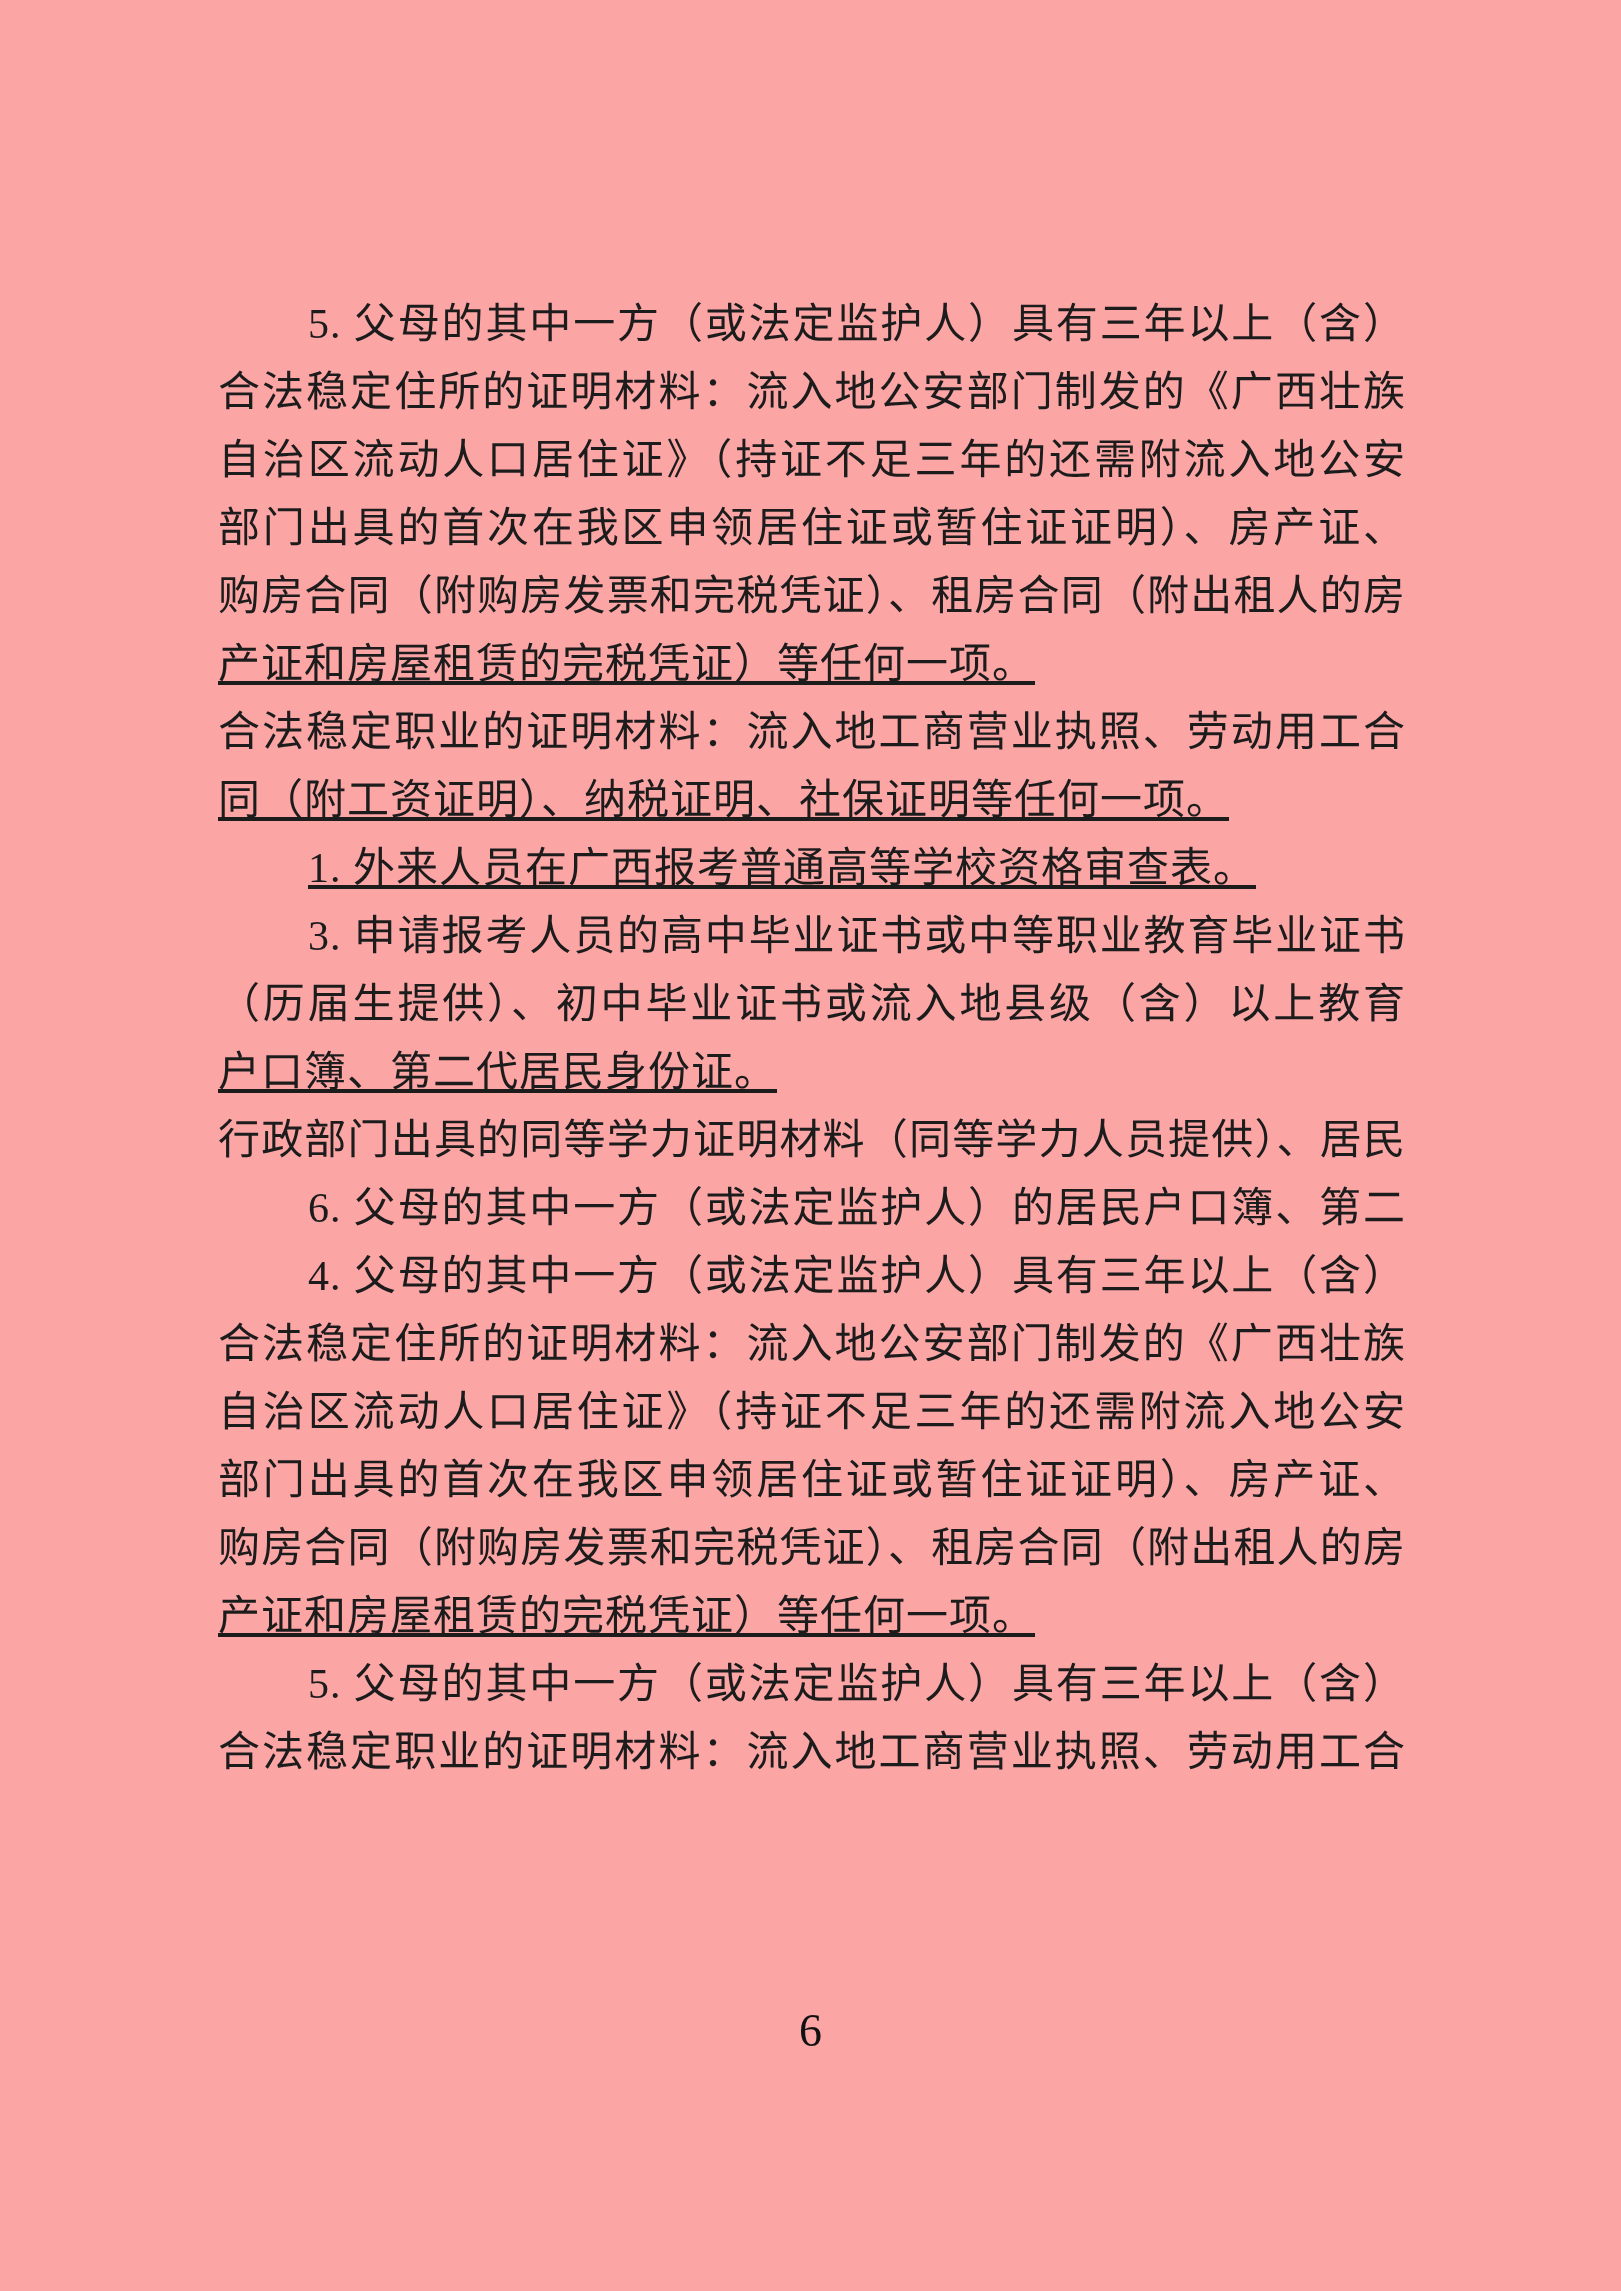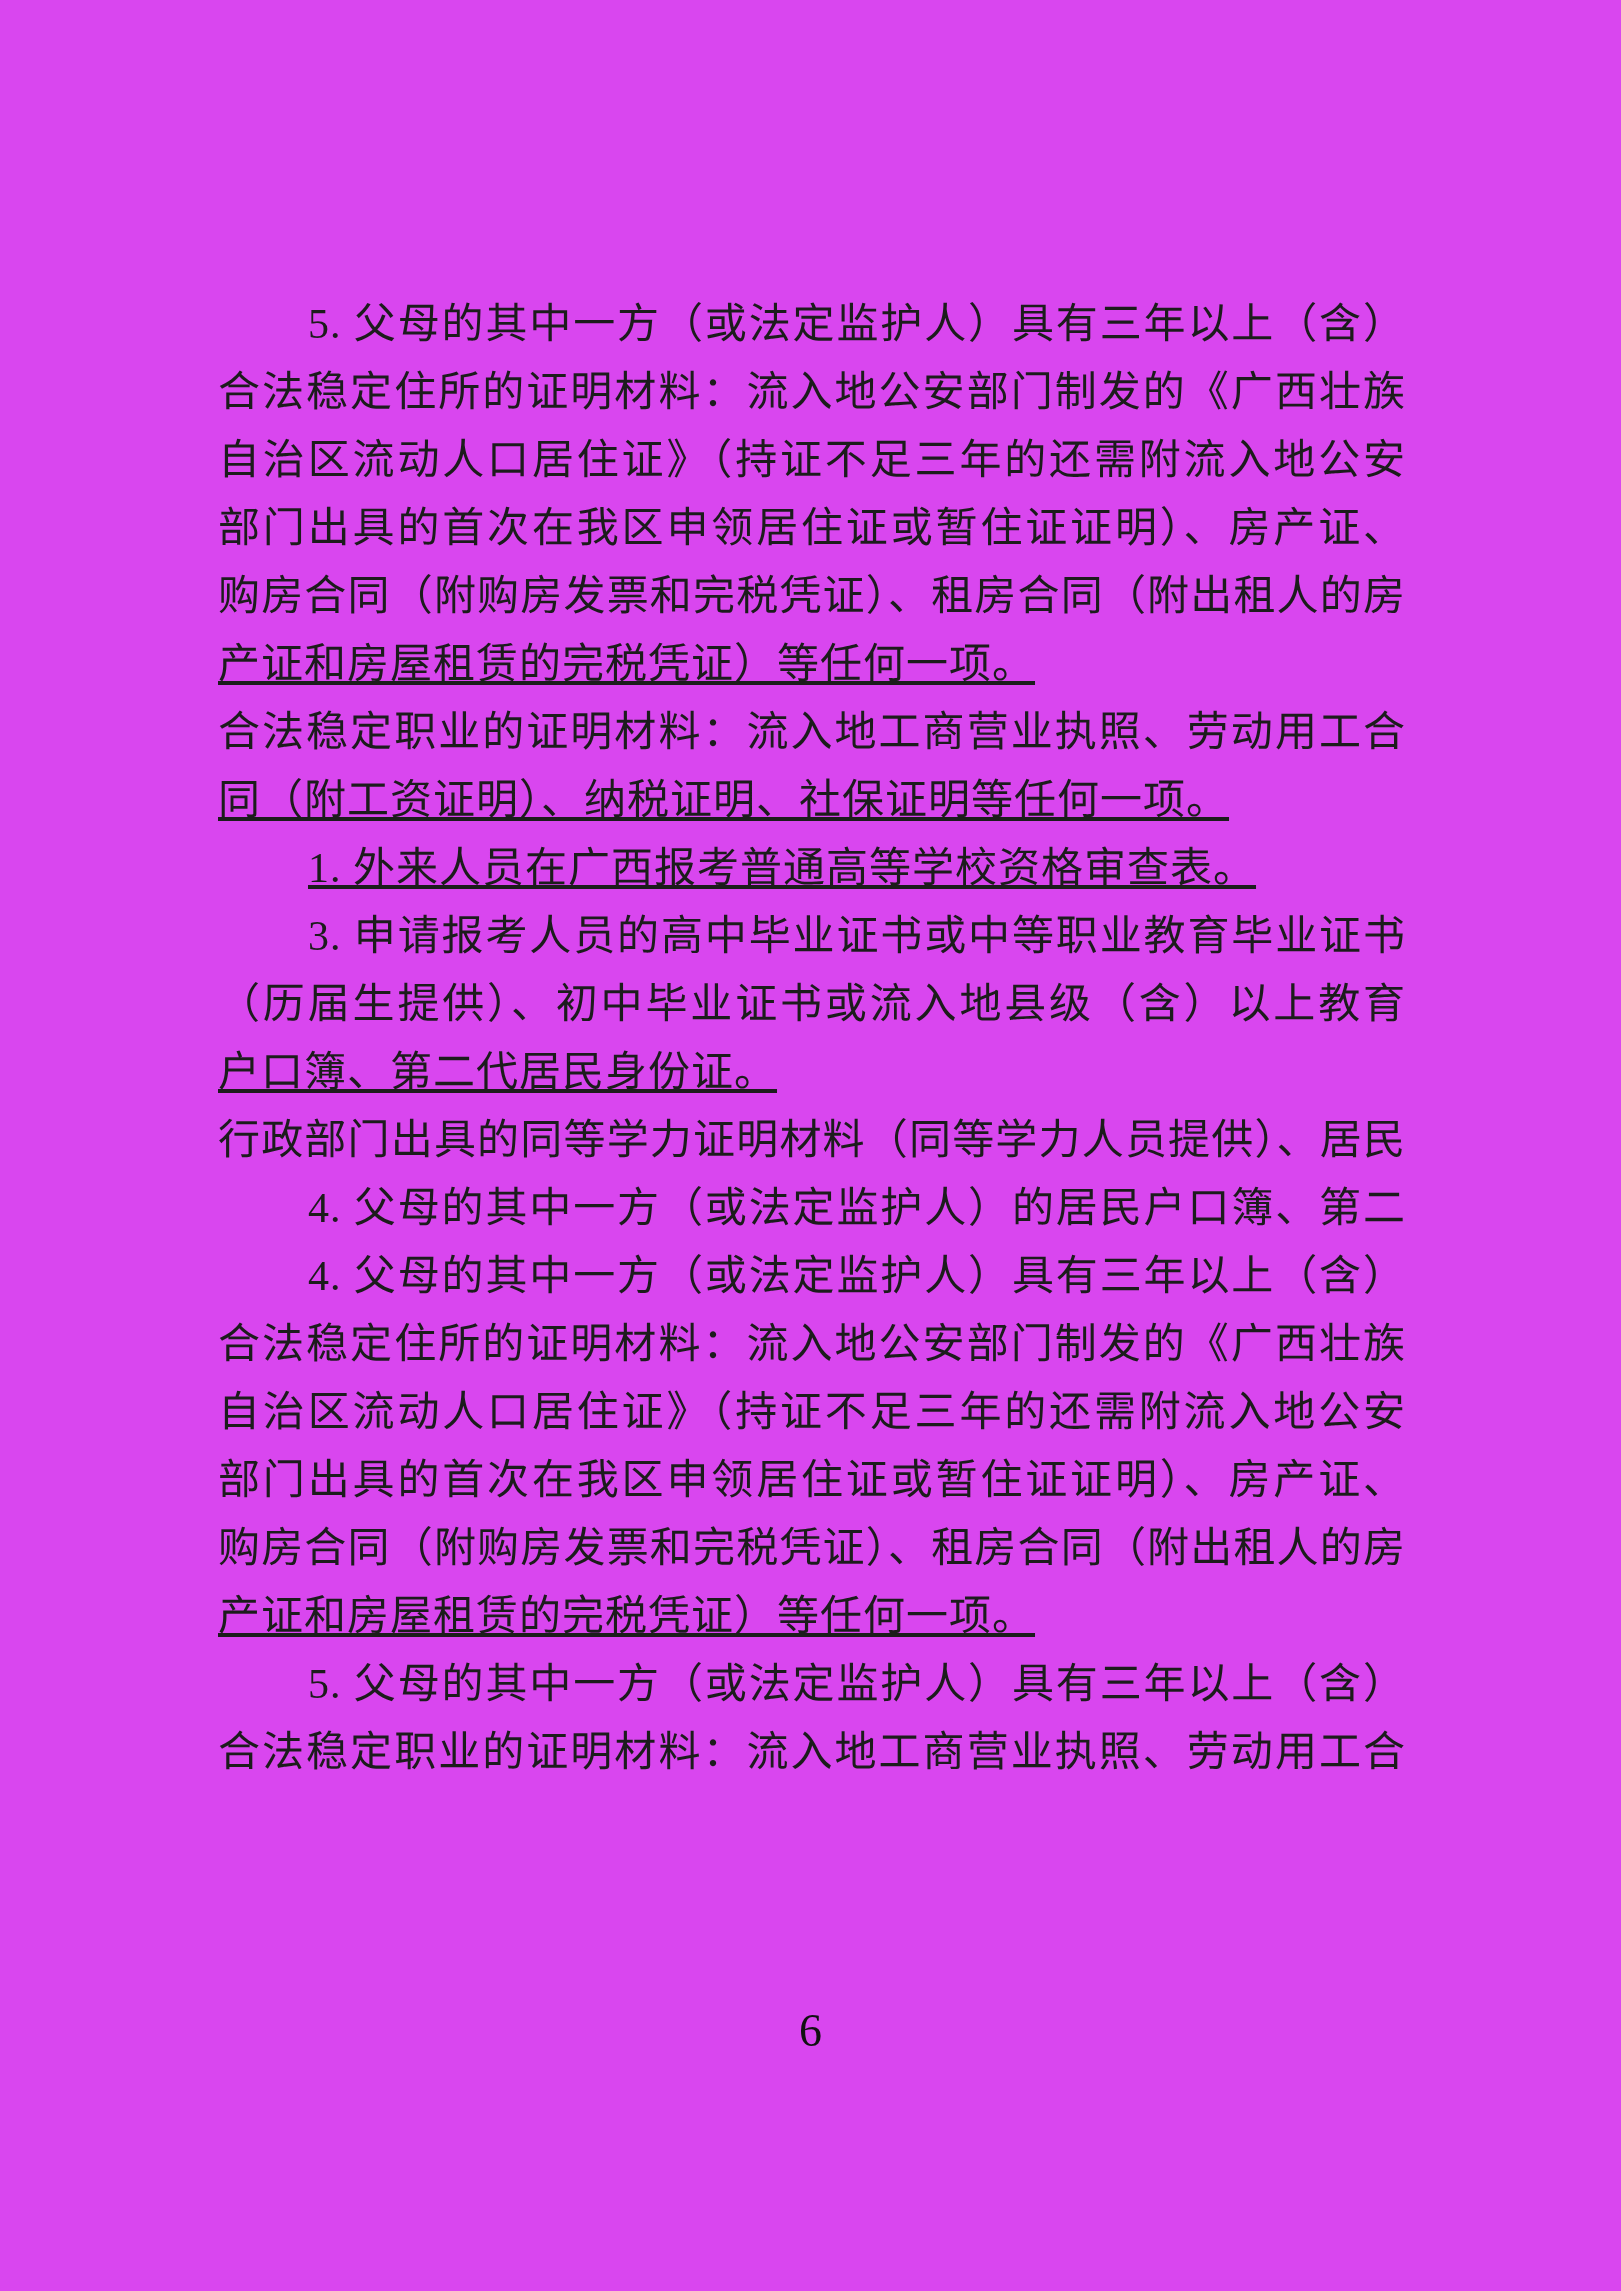--- a/index.html
+++ b/index.html
@@ -4,21 +4,21 @@
 <style>
   html, body {
     margin: 0;
     padding: 0;
     background: #ffffff;
   }
   .page {
     position: relative;
     width: 1621px;
     height: 2292px;
-    background: #d946ef;
+    background: #fca5a5;
     color: #1c1c1c;
     font-family: "Liberation Serif", serif;
     overflow: hidden;
   }
   .doc-body {
     position: absolute;
     left: 218px;
     top: 290px;
     width: 1188px;
   }
@@ -74,21 +74,21 @@
       <div class="line flush">部门出具的首次在我区申领居住证或暂住证证明）、房产证、</div>
       <div class="line flush">购房合同（附购房发票和完税凭证）、租房合同（附出租人的房</div>
       <div class="line end">产证和房屋租赁的完税凭证）等任何一项。</div>
       <div class="line flush">合法稳定职业的证明材料：流入地工商营业执照、劳动用工合</div>
       <div class="line end">同（附工资证明）、纳税证明、社保证明等任何一项。</div>
       <div class="line indent end">1. 外来人员在广西报考普通高等学校资格审查表。</div>
       <div class="line indent flush">3. 申请报考人员的高中毕业证书或中等职业教育毕业证书</div>
       <div class="line flush">（历届生提供）、初中毕业证书或流入地县级（含）以上教育</div>
       <div class="line end">户口簿、第二代居民身份证。</div>
       <div class="line flush">行政部门出具的同等学力证明材料（同等学力人员提供）、居民</div>
-      <div class="line indent flush">4. 父母的其中一方（或法定监护人）的居民户口簿、第二</div>
+      <div class="line indent flush">6. 父母的其中一方（或法定监护人）的居民户口簿、第二</div>
       <div class="line indent flush">4. 父母的其中一方（或法定监护人）具有三年以上（含）</div>
       <div class="line flush">合法稳定住所的证明材料：流入地公安部门制发的《广西壮族</div>
       <div class="line flush">自治区流动人口居住证》（持证不足三年的还需附流入地公安</div>
       <div class="line flush">部门出具的首次在我区申领居住证或暂住证证明）、房产证、</div>
       <div class="line flush">购房合同（附购房发票和完税凭证）、租房合同（附出租人的房</div>
       <div class="line end">产证和房屋租赁的完税凭证）等任何一项。</div>
       <div class="line indent flush">5. 父母的其中一方（或法定监护人）具有三年以上（含）</div>
       <div class="line flush">合法稳定职业的证明材料：流入地工商营业执照、劳动用工合</div>
     </div>
   <div class="page-footer">

